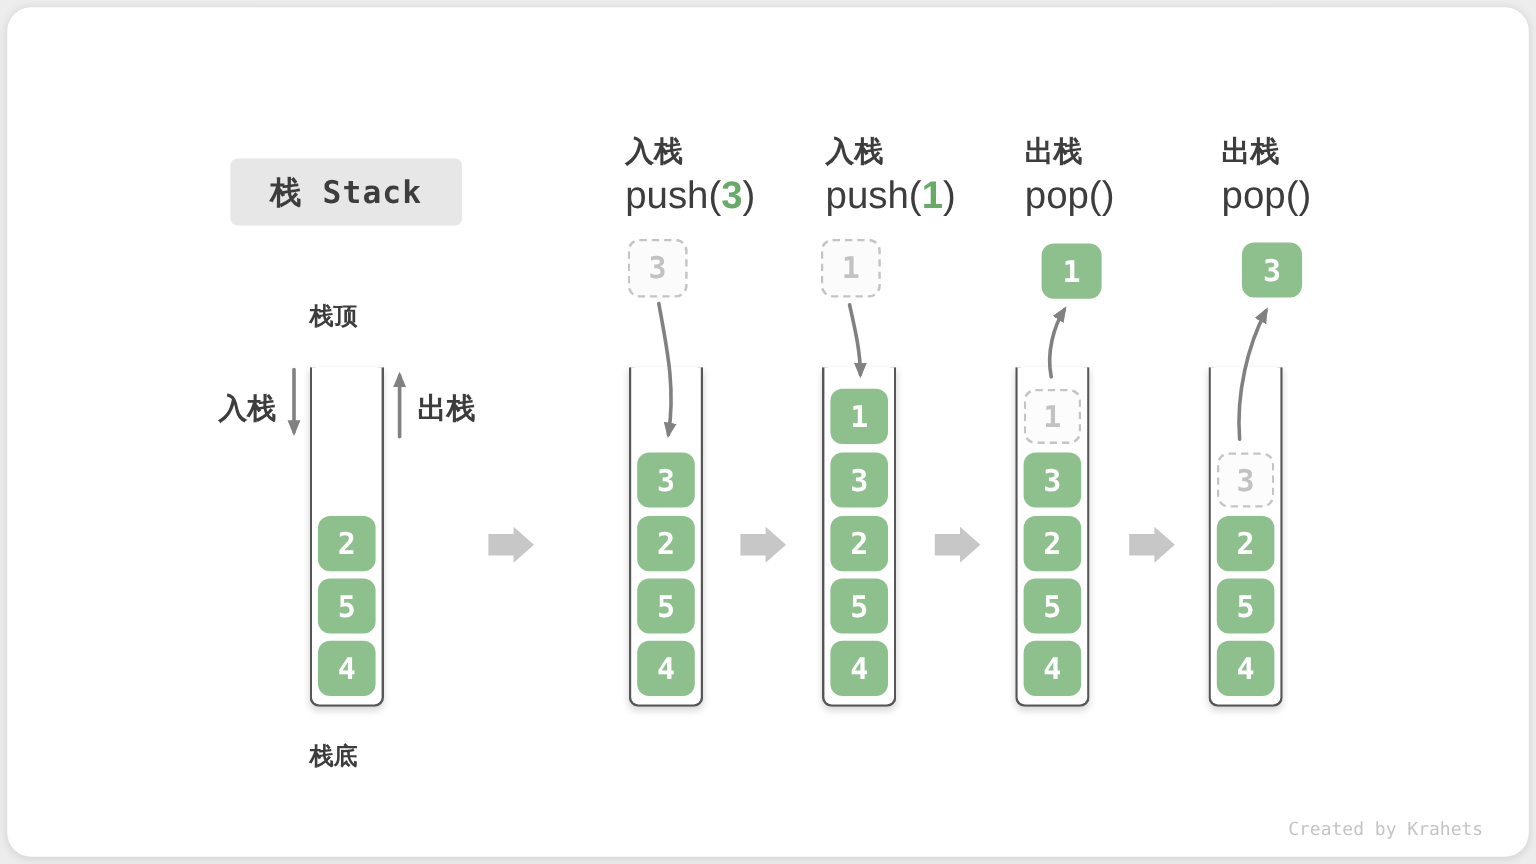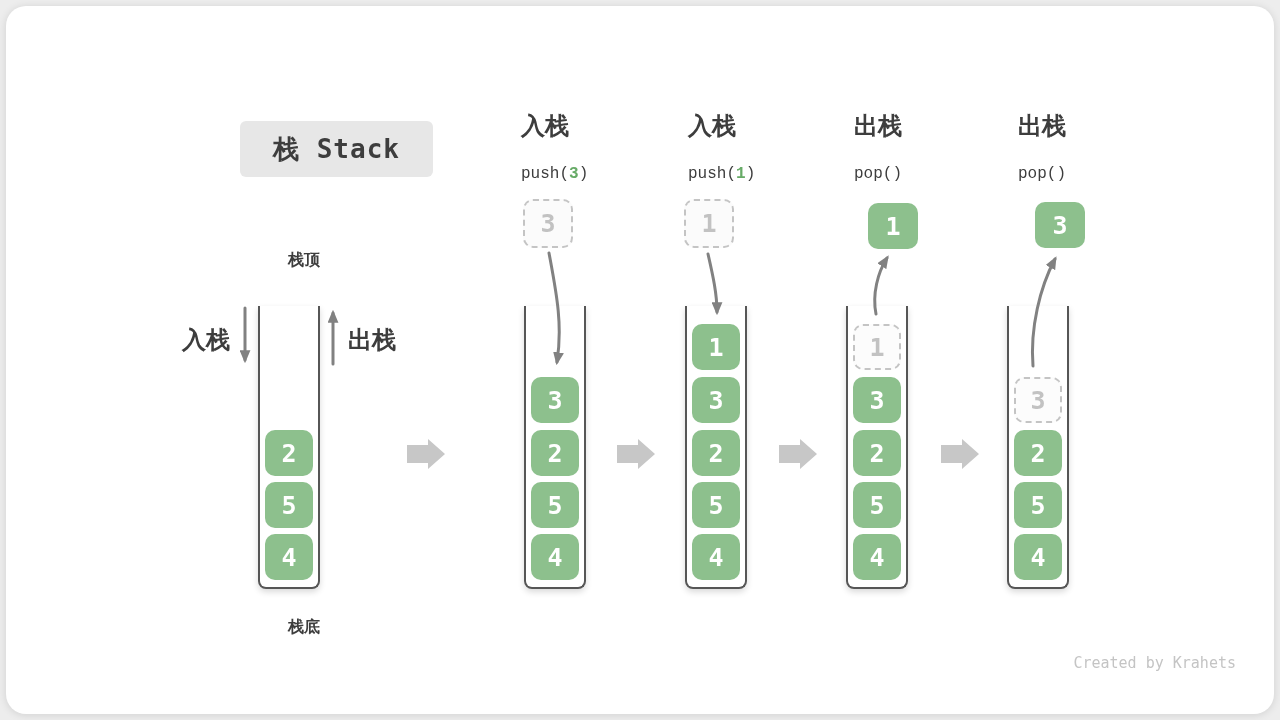--- a/index.html
+++ b/index.html
@@ -17,34 +17,33 @@
     --page-bg: #ededed;
   }
   * { margin:0; padding:0; box-sizing:border-box; }
   html,body { width:1280px; height:720px; background:var(--page-bg); font-family:"DejaVu Sans", sans-serif; overflow:hidden; }
   .card {
     position:absolute; left:6px; top:6px; width:1268px; height:708px;
     background:var(--card-bg); border-radius:20px;
     box-shadow:0 1px 8px rgba(0,0,0,0.12);
   }
   .title-box {
-    position:absolute; left:186px; top:115px; width:193px; height:56px;
+    position:absolute; left:186px; top:126px; width:193px; height:56px;
     background:var(--title-bg); border-radius:6px;
     display:flex; align-items:center; justify-content:center;
     font-family:"DejaVu Sans Mono", monospace;
     font-size:26px; font-weight:bold; color:var(--dark-text);
     letter-spacing:1px;
-    margin-left:48px;
   }
   .op-header { position:absolute; top:107px; }
   .op-name { font-size:24px; font-weight:bold; color:var(--dark-text); line-height:26px; }
-  .op-code { margin-top:22px; font-family:Liberation Mono, monospace; font-size:16px; color:var(--dark-text); line-height:26px; }
+  .op-code { margin-top:10px; font-family:Liberation Sans, sans-serif; font-size:32px; color:var(--dark-text); line-height:26px; }
   .op-code .num { color:var(--code-green); font-weight:bold; }
   .side-label { position:absolute; top:318px; font-size:24px; font-weight:bold; color:var(--dark-text); }
-  .stack-cap-label { position:absolute; width:62px; text-align:right; font-size:16px; font-weight:bold; color:var(--dark-text); }
+  .stack-cap-label { position:absolute; width:62px; text-align:left; font-size:20px; font-weight:bold; color:var(--dark-text); }
   .stack {
     position:absolute; top:300px; width:62px; height:283px;
     border-left:2px solid var(--wall);
     border-right:2px solid var(--wall);
     border-bottom:2px solid var(--wall);
     border-radius:0 0 8px 8px;
     background:#fff;
     box-shadow:0 3px 6px rgba(0,0,0,0.15);
   }
   .cell {
@@ -69,21 +68,21 @@
   .float-box.dashed {
     height:49px; background:#fbfbfb;
     border:2px dashed var(--ghost-border); color:var(--ghost-text);
   }
   .float-box.solid { background:var(--green); color:#fff; }
   .overlay { position:absolute; left:0; top:0; width:1280px; height:720px; pointer-events:none; }
   .curve { fill:none; stroke:var(--arrow-gray); stroke-width:3; stroke-linecap:round; }
   .ah { fill:var(--arrow-gray); }
   .block-arrow { fill:var(--block-arrow); }
   .watermark {
-    position:absolute; right:38px; top:648px;
+    position:absolute; right:38px; top:676px;
     font-family:"DejaVu Sans Mono", monospace;
     font-size:15px; color:var(--watermark);text-align:right;
   }
 </style>
 </head>
 <body>
 
 <div class="card">
 
   <div class="title-box">

